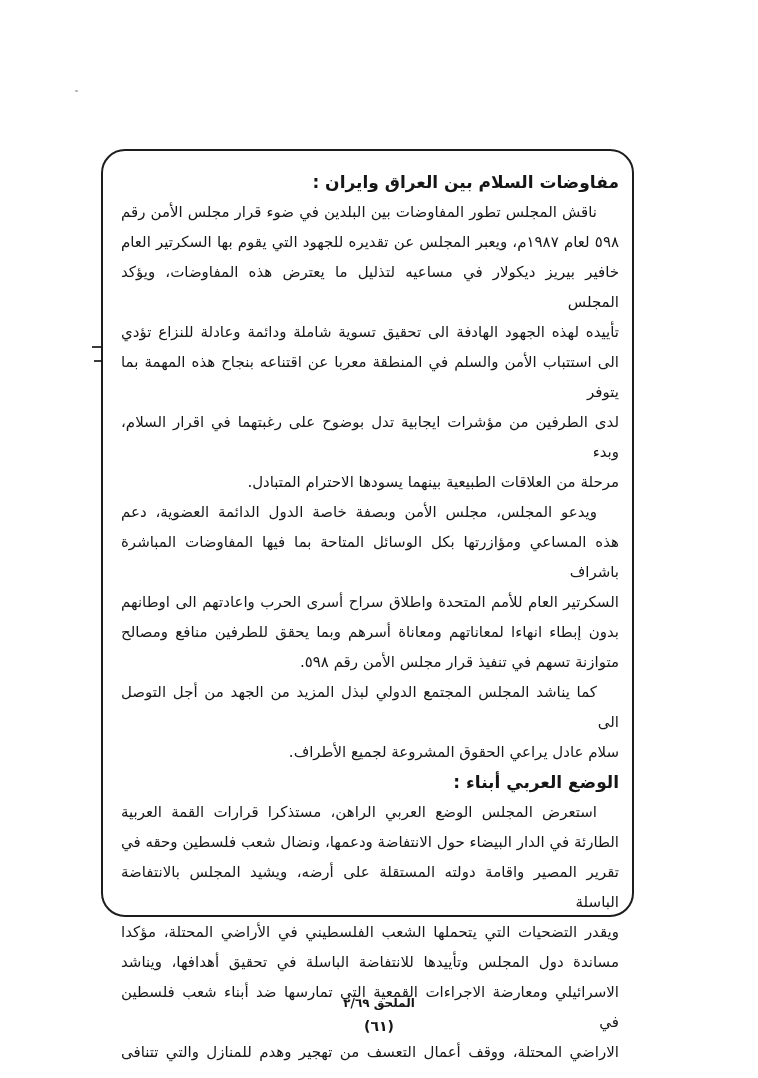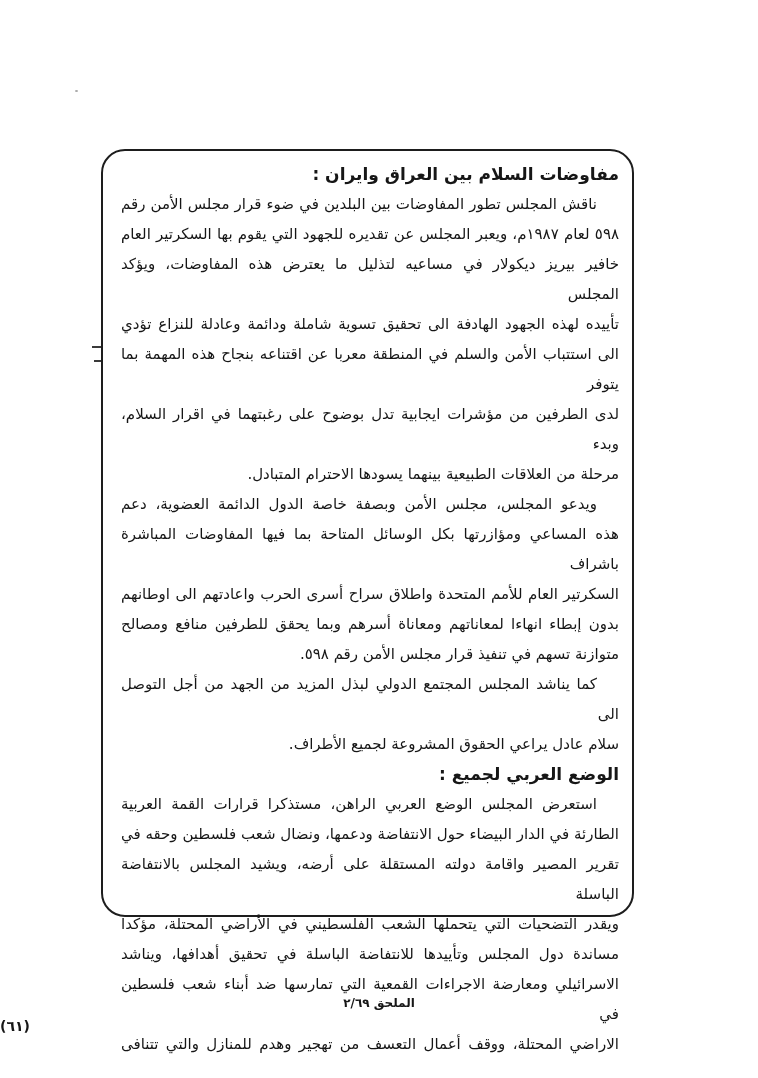--- a/index.html
+++ b/index.html
@@ -11,21 +11,21 @@
     overflow:hidden;
     font-family:"DejaVu Sans", sans-serif;
     color:#161616;
   }
   .frame {
     position:absolute;
     left:101px; top:149px;
     width:533px; height:768px;
     border:2.5px solid #1d1d1d;
     border-radius:24px;
-    padding:8px 13px 0 18px;
+    padding:16px 13px 0 18px;
     direction:rtl;
     background:#ffffff;
   }
   .heading {
     font-size:17px;
     font-weight:bold;
     line-height:30px;
     text-align:right;
     white-space:nowrap;
   }
@@ -45,21 +45,21 @@
     width:758px;
     text-align:center;
     direction:rtl;
     font-size:12px; font-weight:bold;
     line-height:18px;
   }
   .footer-pagenum {
     position:absolute;
     top:1017px; left:0;
     width:758px;
-    text-align:left;
+    text-align:center;
     direction:rtl;
     font-size:14px; font-weight:bold;
     line-height:18px;
   }
   .speck {
     position:absolute;
     left:75px; top:90px;
     width:3px; height:2px;
     background:#a8a8a8;
     border-radius:50%;
@@ -97,21 +97,21 @@
           <div class="line">بدون إبطاء انهاءا لمعاناتهم ومعاناة أسرهم وبما يحقق للطرفين منافع ومصالح</div>
           <div class="line last">متوازنة تسهم في تنفيذ قرار مجلس الأمن رقم ٥٩٨.</div>
         </div>
       <div class="para">
           <div class="line first">كما يناشد المجلس المجتمع الدولي لبذل المزيد من الجهد من أجل التوصل الى</div>
           <div class="line last">سلام عادل يراعي الحقوق المشروعة لجميع الأطراف.</div>
         </div>
     </div>
 
     <div class="section">
-      <div class="heading">الوضع العربي لجميع :</div>
+      <div class="heading">الوضع العربي أبناء :</div>
       <div class="para">
           <div class="line first">استعرض المجلس الوضع العربي الراهن، مستذكرا قرارات القمة العربية</div>
           <div class="line">الطارئة في الدار البيضاء حول الانتفاضة ودعمها، ونضال شعب فلسطين وحقه في</div>
           <div class="line">تقرير المصير واقامة دولته المستقلة على أرضه، ويشيد المجلس بالانتفاضة الباسلة</div>
           <div class="line">ويقدر التضحيات التي يتحملها الشعب الفلسطيني في الأراضي المحتلة، مؤكدا</div>
           <div class="line">مساندة دول المجلس وتأييدها للانتفاضة الباسلة في تحقيق أهدافها، ويناشد</div>
           <div class="line">الاسرائيلي ومعارضة الاجراءات القمعية التي تمارسها ضد أبناء شعب فلسطين في</div>
           <div class="line">الاراضي المحتلة، ووقف أعمال التعسف من تهجير وهدم للمنازل والتي تتنافى</div>
         </div>
     </div>

